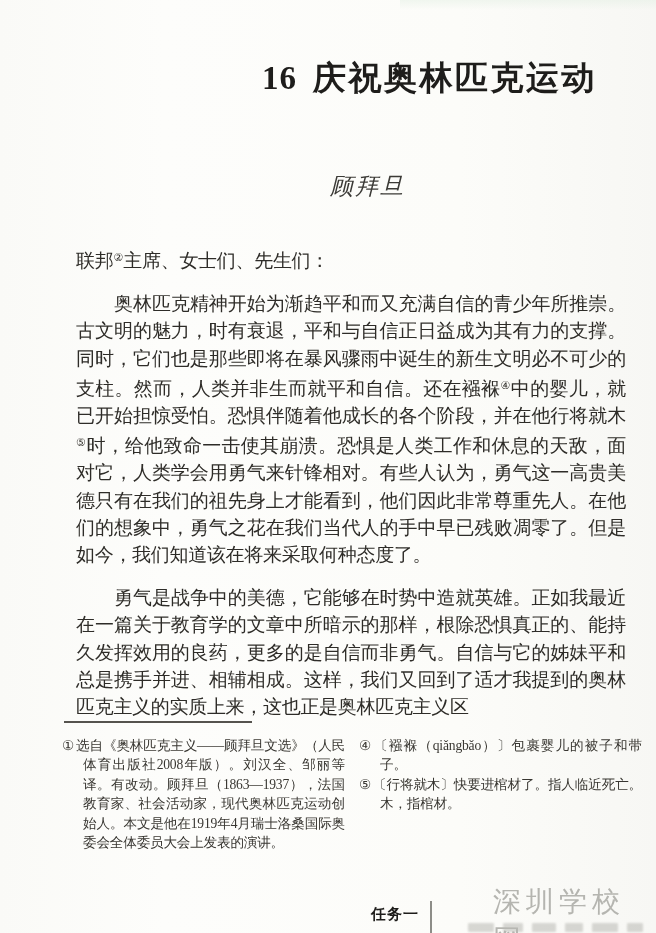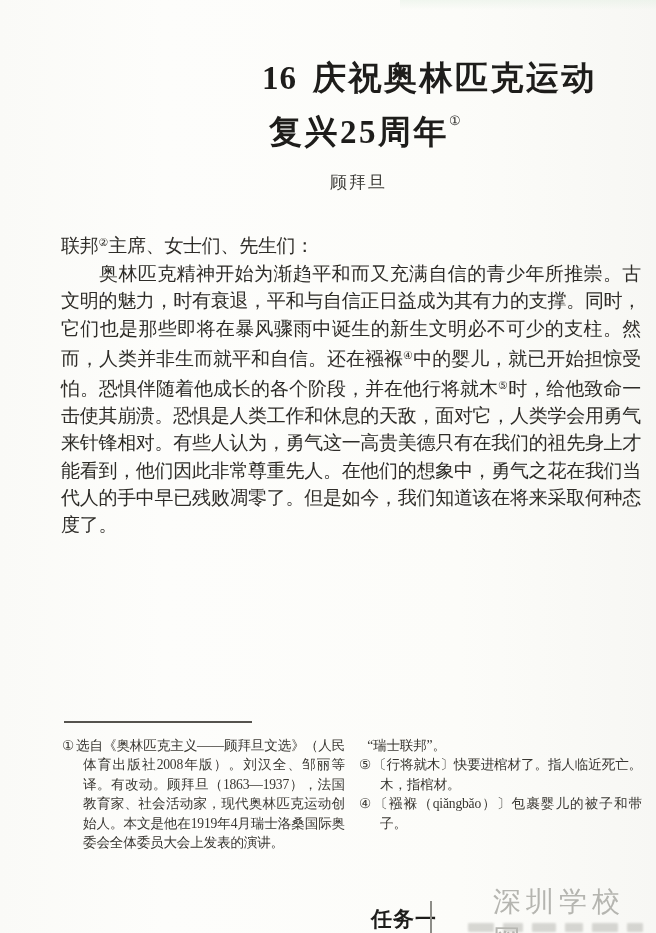--- a/index.html
+++ b/index.html
@@ -20,50 +20,50 @@
   }
   .lesson-no{margin-right:16px;letter-spacing:1px;}
   .lesson-title-2{
     position:absolute;top:110px;left:269px;
     font-size:33px;font-weight:bold;letter-spacing:2.5px;
     color:#1e1d1b;white-space:nowrap;
   }
   .title-sup{font-size:13px;font-weight:normal;vertical-align:18px;letter-spacing:0;}
   .author{
     position:absolute;top:171px;left:330px;
-    font-size:17px;letter-spacing:2px;color:#3b3a36;
+    font-size:23px;letter-spacing:2px;color:#3b3a36;font-style:italic;
   }
   
   .body-text{
     position:absolute;top:228px;left:60px;width:582px;
     font-size:19px;line-height:27.2px;letter-spacing:-0.3px;
     text-align:justify;color:#2e2c28;
   }
-  .body-text p{margin:1px;}
+  .body-text p{margin:16px;}
   .body-text p.ind{text-indent:2em;}
   .body-text sup{font-size:11px;vertical-align:6px;letter-spacing:0;}
   
   .fn-divider{
     position:absolute;top:721px;left:64px;width:188px;height:0;
     border-top:2px solid #55534e;
   }
   .footnotes{
     position:absolute;top:736px;left:62px;width:580px;
     display:flex;gap:14px;
     font-size:13.6px;line-height:19.4px;letter-spacing:-0.2px;
     color:#383631;text-align:justify;
   }
   .fn-col{width:283px;}
   .fn-item{margin:0 0 0 0;padding-left:1.55em;text-indent:-1.55em;}
   .fn-item.cont{padding-left:0.6em;text-indent:0;}
   .fn-num{margin-right:2px;}
   
   .footer-task{
     position:absolute;top:905px;left:371px;
-    font-size:21px;font-weight:bold;letter-spacing:1px;color:#1d1c1a;
+    font-size:15px;font-weight:bold;letter-spacing:1px;color:#1d1c1a;
   }
   .footer-vline{
     position:absolute;top:901px;left:430px;width:2px;height:32px;
     background:#8d8d88;
   }
   .watermark{
     position:absolute;top:883px;left:493px;
     font-size:28px;letter-spacing:5px;color:#b5b5b0;
     font-family:"Liberation Sans","DejaVu Sans",sans-serif;
   }
@@ -88,41 +88,38 @@
 <body>
 
 <div class="page">
 
   <div class="edge-tint"></div>
 
   <div class="lesson-title-1">
     <span class="lesson-no">16</span><span>庆祝奥林匹克运动</span>
   </div>
 
-  <div class="lesson-title-2">
-    <span>复兴25周年</span><span class="title-sup">①</span>
-  </div>
 
   <div class="author">顾拜旦</div>
 
   <div class="body-text">
       <p class="">联邦<sup>②</sup>主席、女士们、先生们：</p>
       <p class="ind">奥林匹克精神开始为渐趋平和而又充满自信的青少年所推崇。古文明的魅力，时有衰退，平和与自信正日益成为其有力的支撑。同时，它们也是那些即将在暴风骤雨中诞生的新生文明必不可少的支柱。然而，人类并非生而就平和自信。还在襁褓<sup>④</sup>中的婴儿，就已开始担惊受怕。恐惧伴随着他成长的各个阶段，并在他行将就木<sup>⑤</sup>时，给他致命一击使其崩溃。恐惧是人类工作和休息的天敌，面对它，人类学会用勇气来针锋相对。有些人认为，勇气这一高贵美德只有在我们的祖先身上才能看到，他们因此非常尊重先人。在他们的想象中，勇气之花在我们当代人的手中早已残败凋零了。但是如今，我们知道该在将来采取何种态度了。</p>
+      <p class="ind">勇气是战争中的美德，它能够在时势中造就英雄。正如我最近在一篇关于教育学的文章中所暗示的那样，根除恐惧真正的、能持久发挥效用的良药，更多的是自信而非勇气。自信与它的姊妹平和总是携手并进、相辅相成。这样，我们又回到了适才我提到的奥林匹克主义的实质上来，这也正是奥林匹克主义区</p>
     </div>
 
   <div class="fn-divider"></div>
 
   <div class="footnotes">
     <div class="fn-col">
         <div class="fn-item"><span class="fn-num">①</span>选自《奥林匹克主义——顾拜旦文选》（人民体育出版社2008年版）。刘汉全、邹丽等译。有改动。顾拜旦（1863—1937），法国教育家、社会活动家，现代奥林匹克运动创始人。本文是他在1919年4月瑞士洛桑国际奥委会全体委员大会上发表的演讲。</div>
       </div>
     <div class="fn-col">
-        <div class="fn-item cont">“瑞士联邦”。</div>
+        <div class="fn-item"><span class="fn-num">④</span>〔襁褓（qiǎngbǎo）〕包裹婴儿的被子和带子。</div>
         <div class="fn-item"><span class="fn-num">⑤</span>〔行将就木〕快要进棺材了。指人临近死亡。木，指棺材。</div>
-        <div class="fn-item"><span class="fn-num">④</span>〔襁褓（qiǎngbǎo）〕包裹婴儿的被子和带子。</div>
       </div>
   </div>
 
   <div class="footer-task">任务一</div>
   <div class="footer-vline"></div>
 
   <div class="watermark">深圳学校网</div>
   <div class="wm-cut">
     <span></span>
       <span></span>

